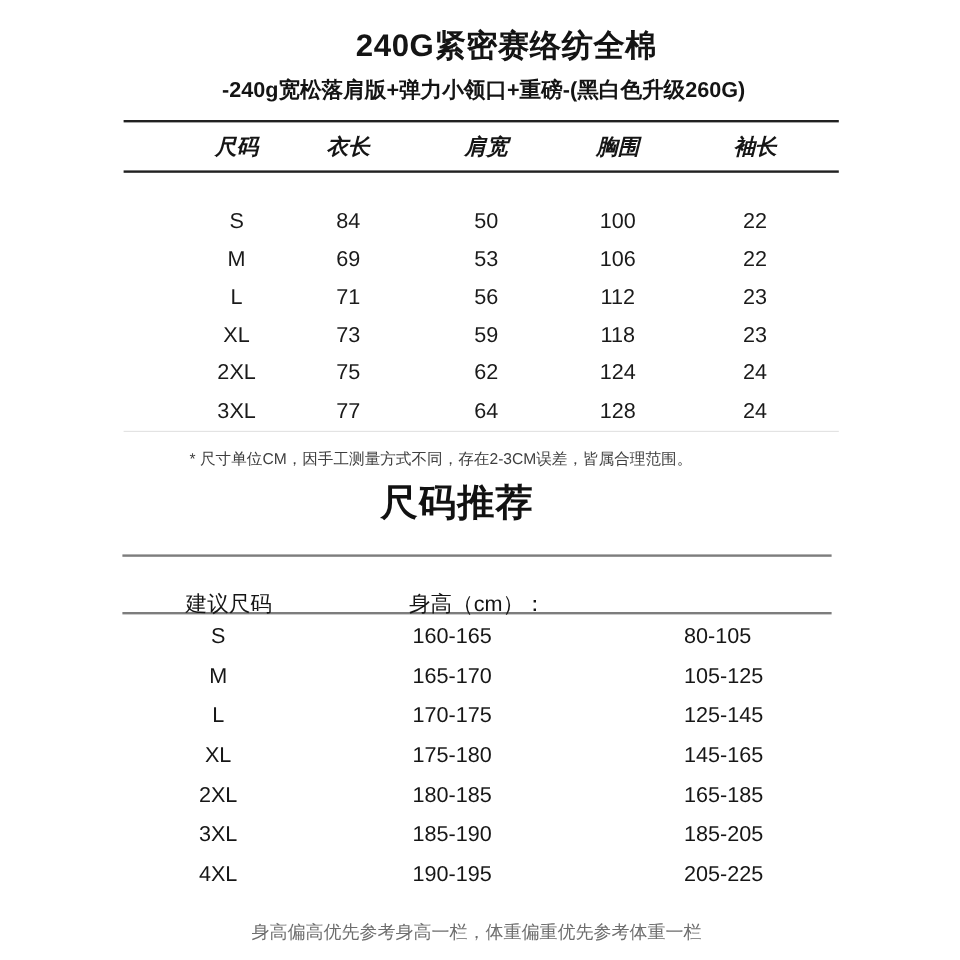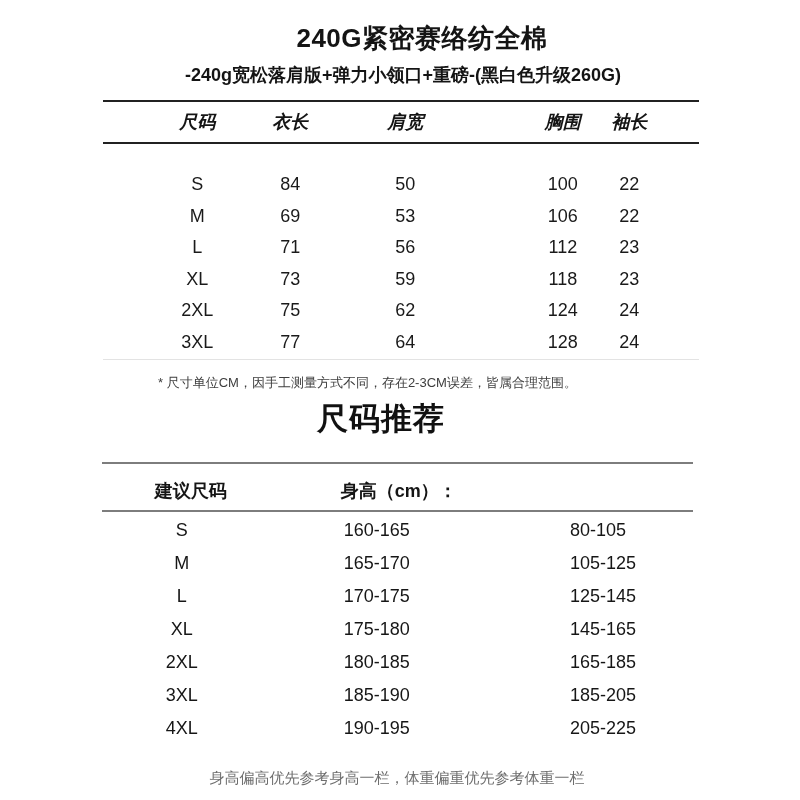--- a/index.html
+++ b/index.html
@@ -28,40 +28,40 @@
   .t1-header .cell{
     position:absolute;top:0;line-height:40px;font-size:18px;font-weight:700;
     transform:translateX(-50%);white-space:nowrap;color:#151515;font-style:italic;
   }
   .t1-body{padding-top:25px;}
   .t1-row{position:relative;height:31.5px;}
   .t1-row .cell{
     position:absolute;top:0;line-height:31.5px;font-size:18px;font-weight:400;
     transform:translateX(-50%);white-space:nowrap;color:#1a1a1a;
   }
-  .c1{left:15.8%;} .c2{left:31.4%;} .c3{left:50.7%;} .c4{left:69.1%;margin-left:48px;} .c5{left:88.3%;}
+  .c1{left:15.8%;} .c2{left:31.4%;} .c3{left:50.7%;} .c4{left:69.1%;} .c5{left:88.3%;}
   .t1-bottomline{height:1px;background:#e3e3e3;margin-top:1px;}
 
   .size-note{
     position:absolute;left:158px;top:374px;font-size:13px;line-height:18px;
     color:#3e3e3e;white-space:nowrap;
   }
 
   
   .rec-title{
     position:absolute;left:381px;top:401px;transform:translateX(-50%);
     font-size:31px;line-height:36px;font-weight:700;color:#111111;
     letter-spacing:1px;white-space:nowrap;
   }
 
   .t2{position:absolute;left:102px;top:462px;width:591px;}
   .t2-topline{height:2px;background:#7d7d7d;}
   .t2-header{position:relative;height:46px;border-bottom:2px solid #7d7d7d;}
   .t2-header .cell{
-    position:absolute;top:4px;line-height:46px;font-size:18px;font-weight:700;
+    position:absolute;top:16px;line-height:46px;font-size:18px;font-weight:400;
     white-space:nowrap;color:#151515;
   }
   .t2-h1{left:15%;transform:translateX(-50%);}
   .t2-h2{left:40.4%;}
   .t2-h3{left:79.2%;}
   .t2-body{padding-top:2px;}
   .t2-row{position:relative;height:33px;}
   .t2-row .cell{
     position:absolute;top:0;line-height:33px;font-size:18px;font-weight:400;
     white-space:nowrap;color:#161616;

